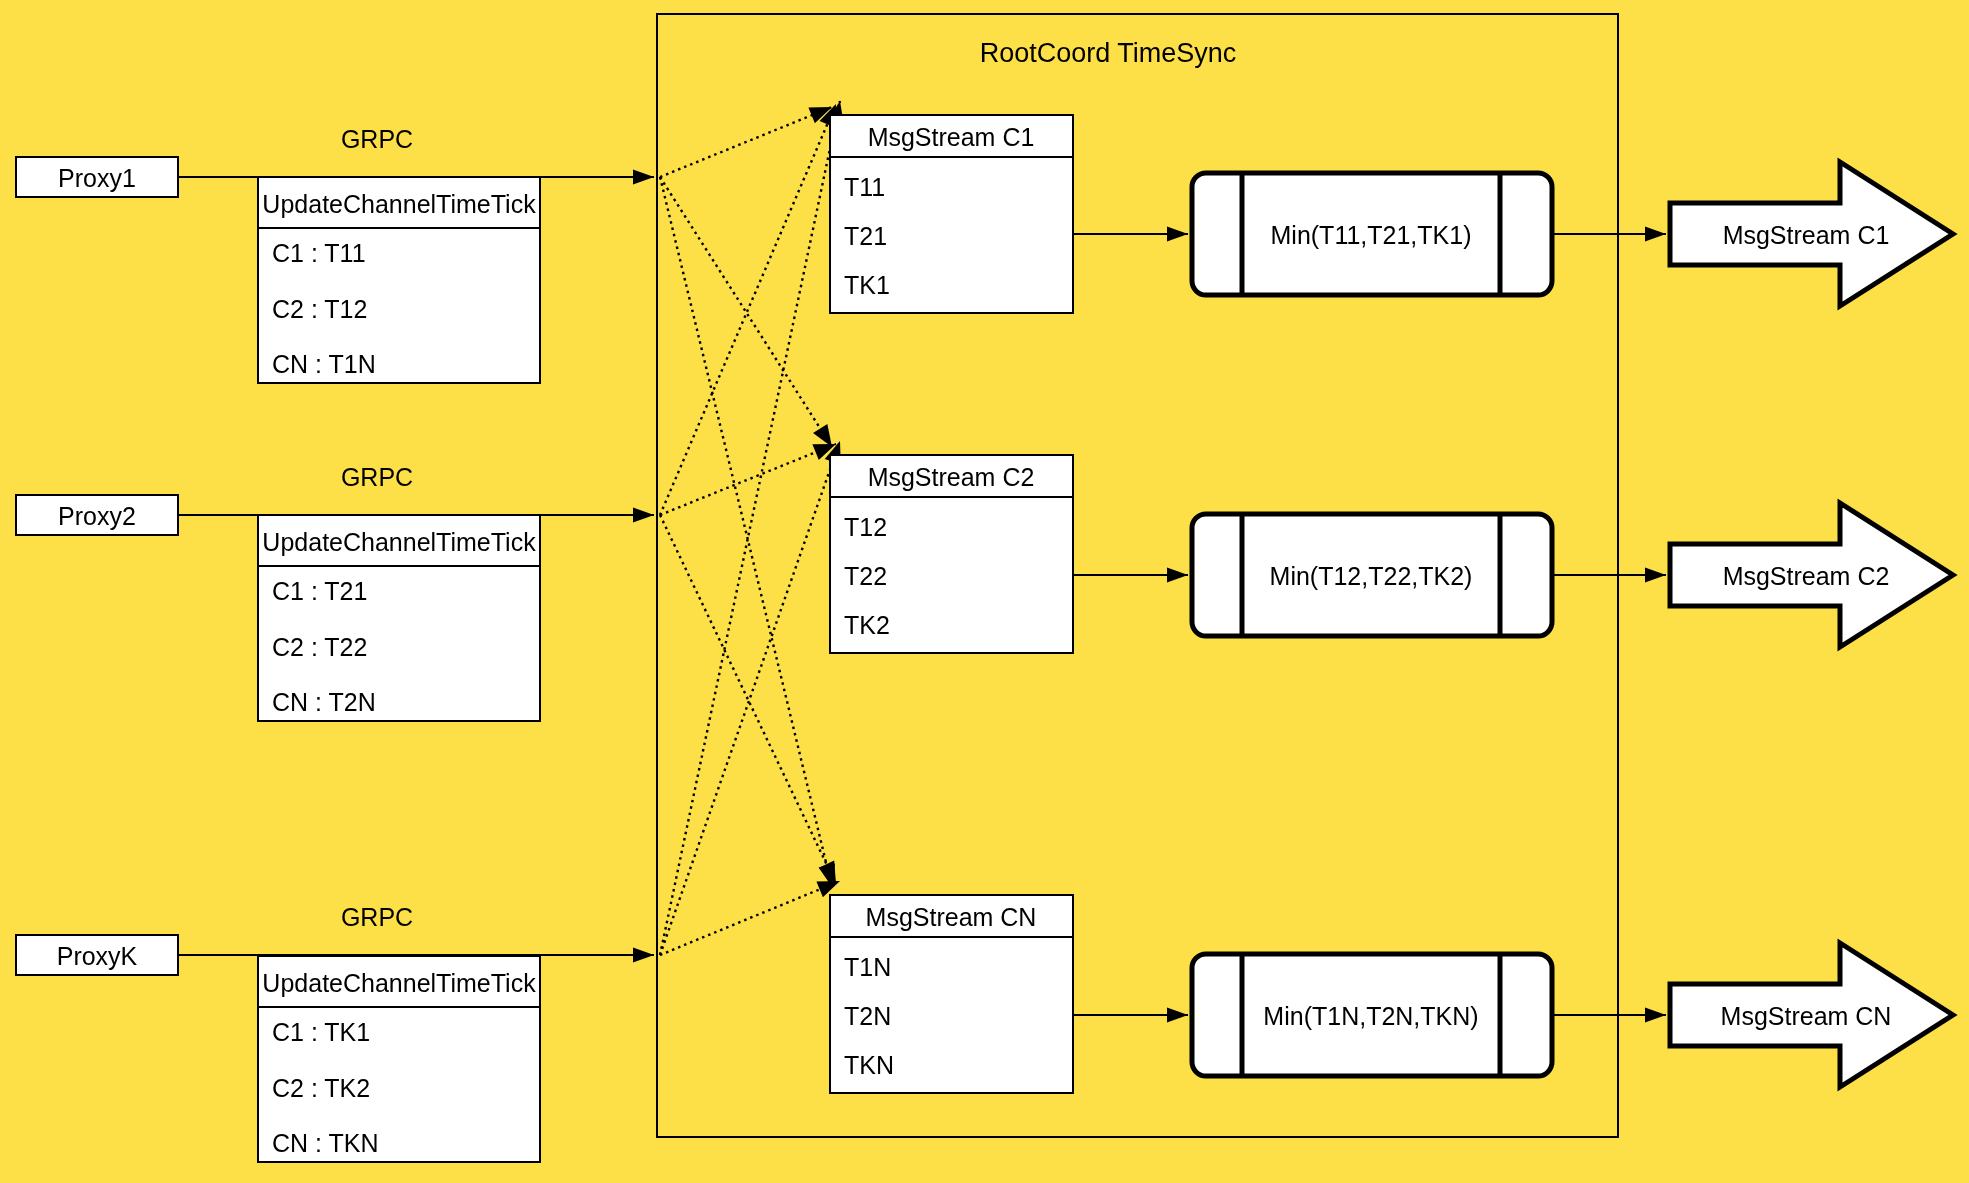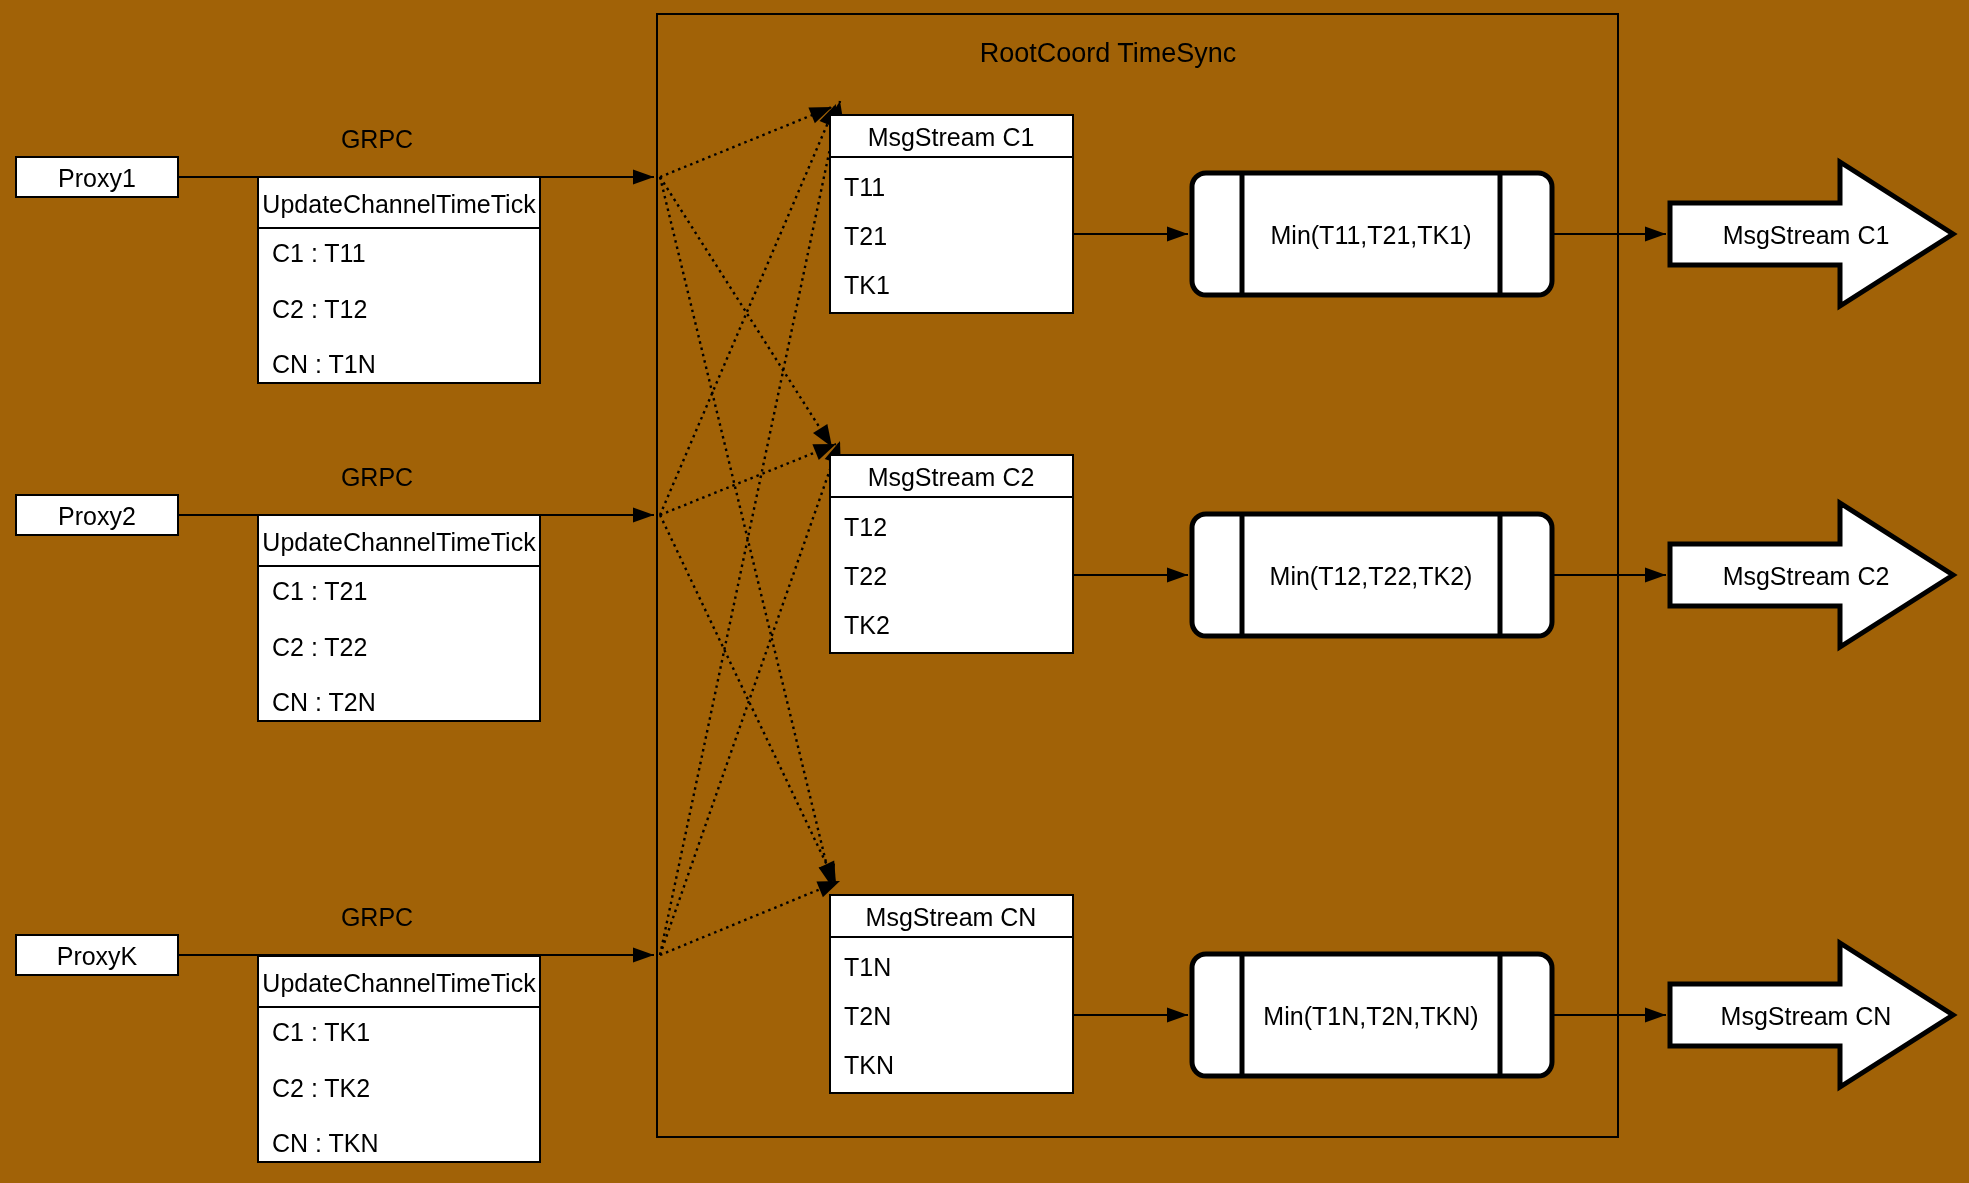--- a/index.html
+++ b/index.html
@@ -1,16 +1,16 @@
 <!DOCTYPE html>
 <html><head>
 <meta charset="utf-8">
 <style>
   html,body{margin:0;padding:0;background:#ffffff;}
-  .stage{width:1969px;height:1183px;position:relative;background:#a16207;overflow:hidden;}
+  .stage{width:1969px;height:1183px;position:relative;background:#fde047;overflow:hidden;}
   svg{display:block;}
   svg text{font-family:"Liberation Sans","DejaVu Sans",sans-serif;fill:#000000;}
   .t25{font-size:25px;}
   .t27{font-size:27px;}
   .thin{stroke:#000;stroke-width:2;fill:none;}
   .thin15{stroke:#000;stroke-width:1.8;fill:none;}
   .thick{stroke:#000;stroke-width:5;fill:#fff;}
   .thickline{stroke:#000;stroke-width:5;}
   .dot{stroke:#000;stroke-width:2.4;fill:none;stroke-dasharray:2.5 4;}
   .whitebox{fill:#ffffff;stroke:#000;stroke-width:2;}

